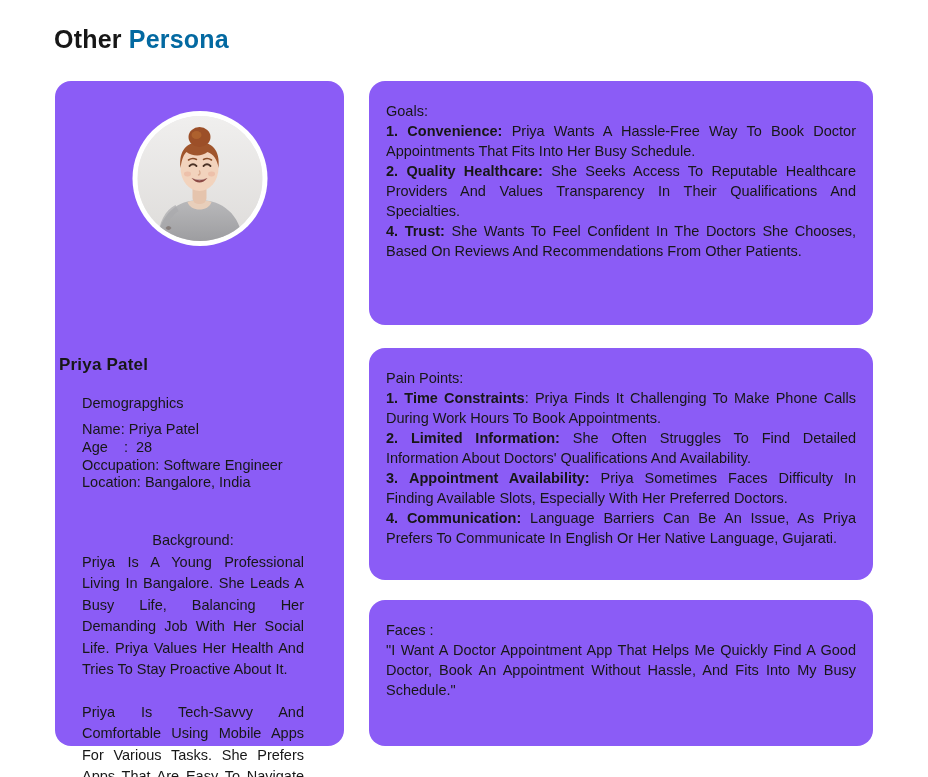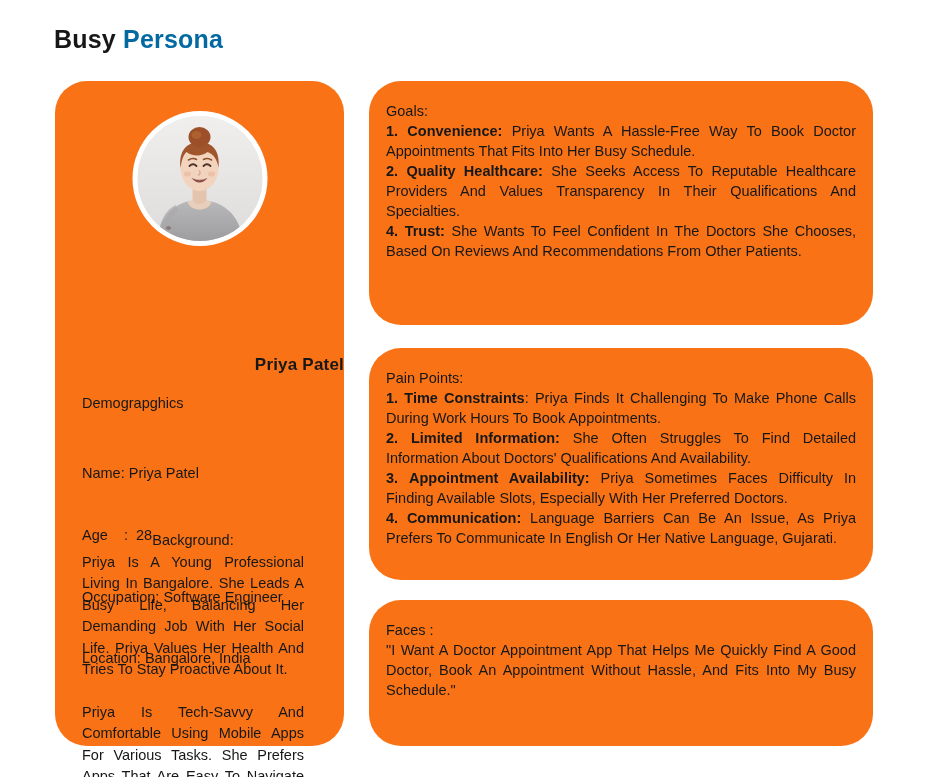--- a/index.html
+++ b/index.html
@@ -32,22 +32,22 @@
     line-height: 30px;
     white-space: nowrap;
   }
   .page-title .title-accent {
     color: #0369a1;
   }
 
   
   .card {
     position: absolute;
-    background: #f97316;
-    border-radius: 32px;
+    background: #8b5cf6;
+    border-radius: 16px;
     box-sizing: border-box;
   }
 
   
   .persona-card {
     left: 55px;
     top: 81px;
     width: 289px;
     height: 665px;
     padding: 0;
@@ -77,21 +77,21 @@
     display: block;
     width: 125px;
     height: 125px;
   }
 
   .persona-name {
     position: absolute;
     left: 4px;
     right: 0;
     top: 274px;
-    text-align: right;
+    text-align: left;
     font-size: 17px;
     font-weight: bold;
     letter-spacing: 0.2px;
   }
 
   .demo-head {
     position: absolute;
     left: 27px;
     top: 312px;
     font-size: 14.5px;
@@ -101,21 +101,20 @@
   .demo-list {
     position: absolute;
     left: 27px;
     top: 340px;
     width: 250px;
     font-size: 14.5px;
     line-height: 17.8px;
   }
   .demo-list .demo-row {
     white-space: pre;
-    margin-top: 44px;
   }
 
   .bg-block {
     position: absolute;
     left: 27px;
     top: 449px;
     width: 222px;
     font-size: 14.5px;
     line-height: 21.5px;
   }
@@ -174,21 +173,21 @@
     text-align: justify;
     text-align-last: left;
   }
 </style>
 </head>
 <body>
 
 <div class="page">
 
   <div class="page-title">
-    <span>Busy</span>
+    <span>Other</span>
     <span class="title-accent">Persona</span>
   </div>
 
   <div class="card persona-card">
 
     <div class="avatar-wrap">
       <div class="avatar">
         <svg viewBox="0 0 125 125" xmlns="http://www.w3.org/2000/svg">
           <defs>
             <linearGradient id="bgGrad" x1="0" y1="0" x2="0" y2="1">

